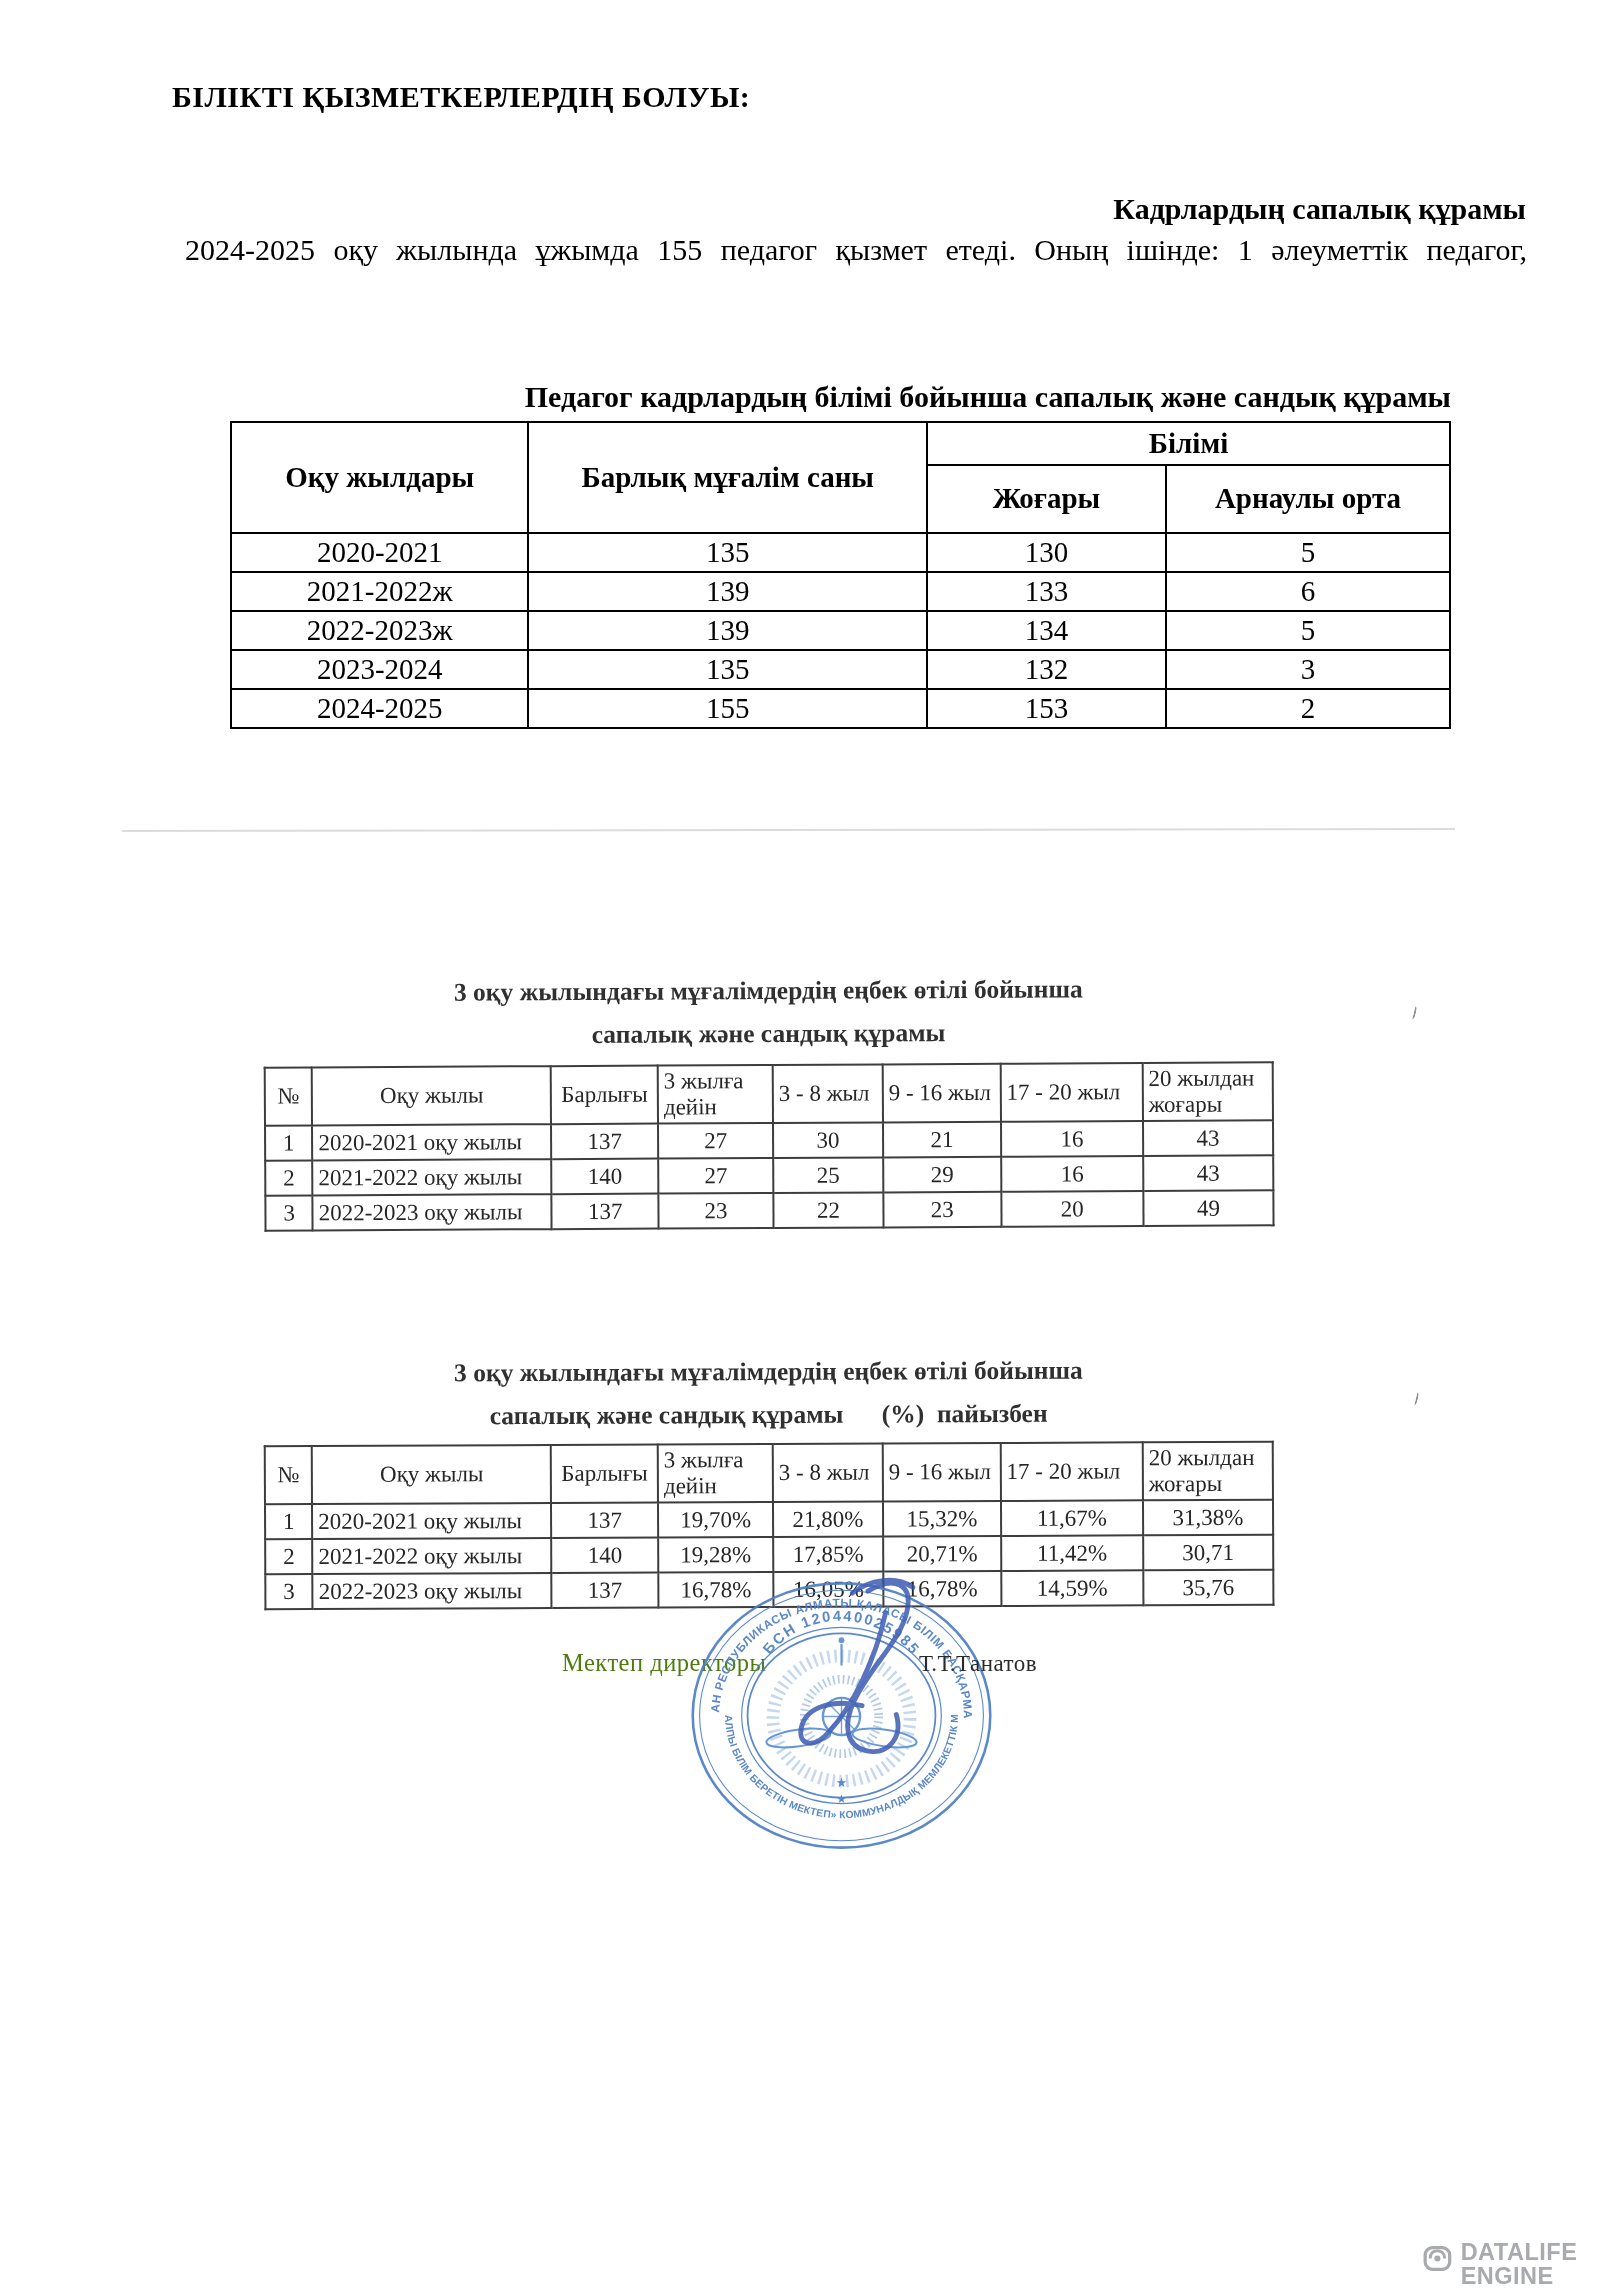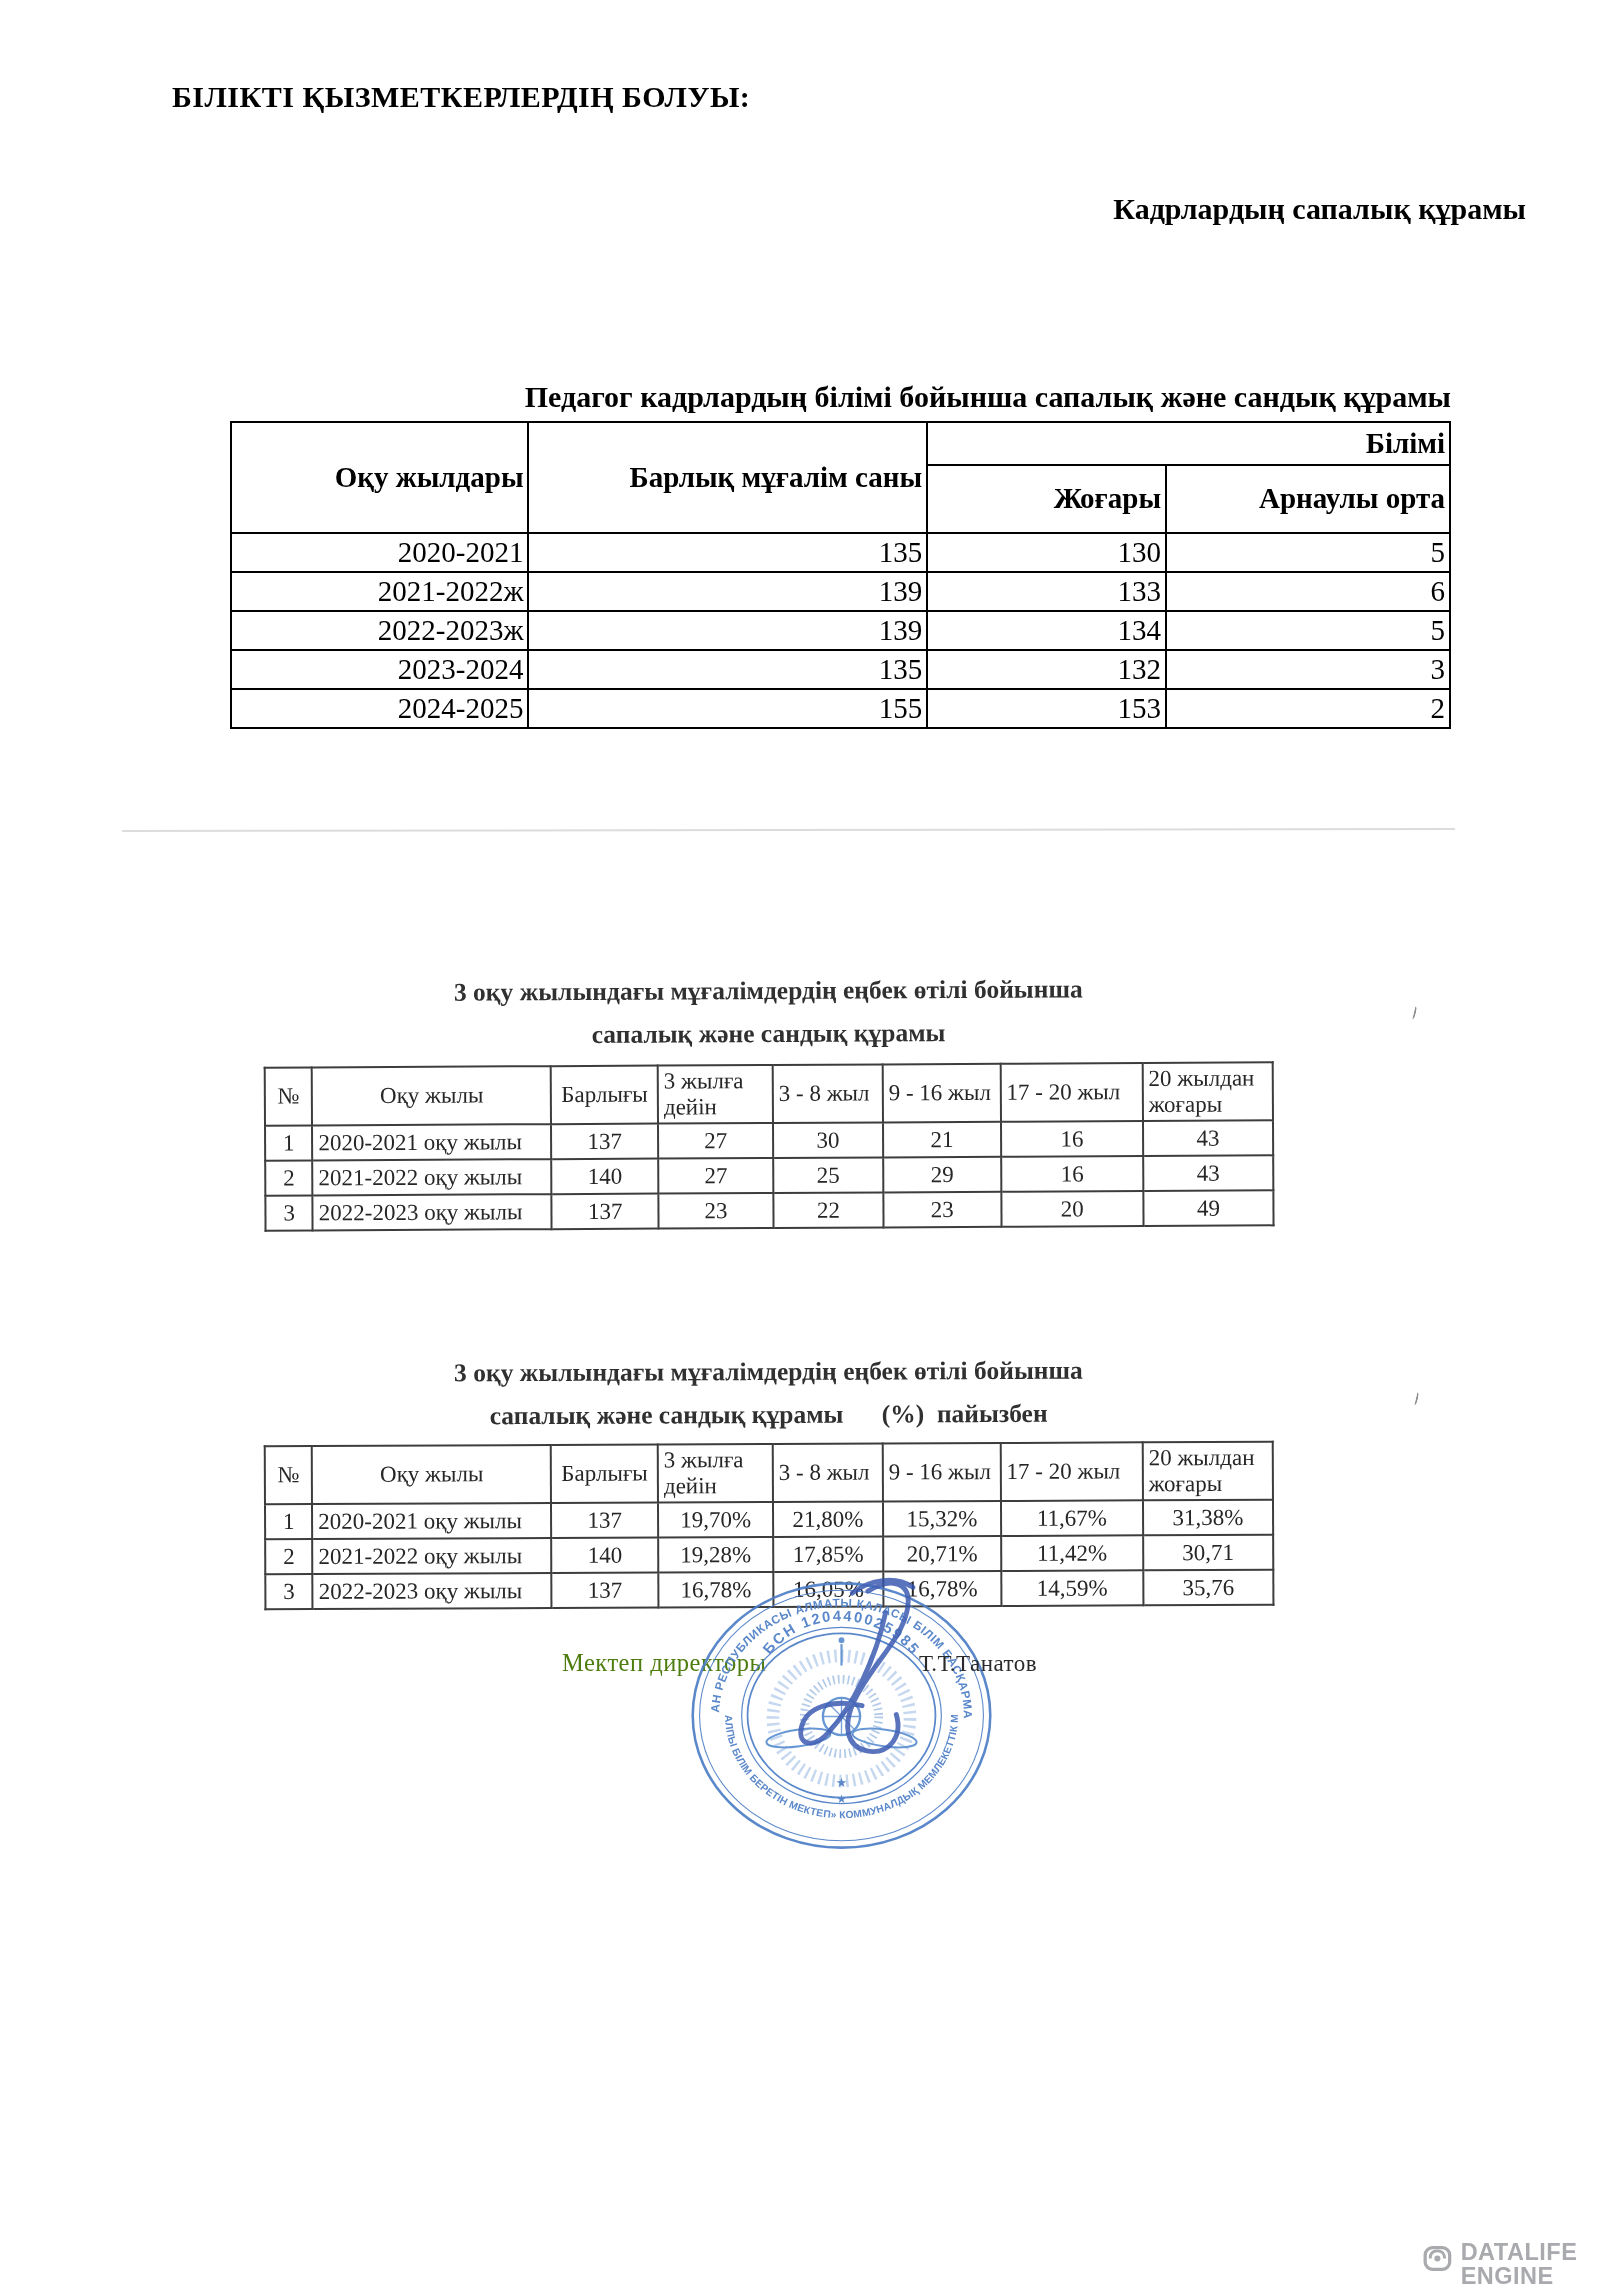--- a/index.html
+++ b/index.html
@@ -12,21 +12,21 @@
   
   .doc-title{left:172px;top:80px;font-size:30px;font-weight:bold;letter-spacing:0.5px}
   .doc-subtitle{left:134px;top:192px;width:1392px;text-align:right;font-size:30px;font-weight:bold}
   .para{left:134px;top:227px;width:1393px;font-size:30px;line-height:46px}
   .para .jline{text-align:justify;text-align-last:justify}
   .para .indent{text-indent:51px}
 
   .t1-title{left:230px;top:380px;width:1221px;text-align:right;font-size:30px;font-weight:bold}
   table{border-collapse:collapse;table-layout:fixed}
   .t1{left:230px;top:421px;width:1221px}
-  .t1 td{border:2px solid #000;text-align:right;font-size:29px;vertical-align:middle;padding:0 3.9px}
+  .t1 td{border:2px solid #000;text-align:center;font-size:29px;vertical-align:middle;padding:0 3.9px}
   .t1 .ha td{height:43px}
   .t1 td.sub{height:68px;vertical-align:top;padding-top:15.7px}
   .t1 tr.data td{height:39px;border-top-width:2.9px}
   .t1 tr.last td{border-bottom-width:2.9px}
 
   
   .scan{color:#2b2b2b}
   .sec2{left:264px;top:976px;width:1010px;transform:rotate(-.3deg)}
   .sec3{left:264px;top:1357px;width:1010px;transform:rotate(-.25deg)}
   .sec-t{width:100%;text-align:center;font-size:25.5px;font-weight:bold;color:#303030;position:absolute;left:0}
@@ -55,20 +55,21 @@
 </style>
 </head>
 <body>
 
 <div>
 
   <div class="abs doc-title">БІЛІКТІ ҚЫЗМЕТКЕРЛЕРДІҢ БОЛУЫ:</div>
   <div class="abs doc-subtitle">Кадрлардың сапалық құрамы</div>
 
   <div class="abs para">
+    <div class="jline indent">2024-2025 оқу жылында ұжымда 155 педагог қызмет етеді. Оның ішінде: 1 әлеуметтік педагог,</div>
   </div>
 
   <div class="abs t1-title">Педагог кадрлардың білімі бойынша сапалық және сандық құрамы</div>
   <table class="abs t1" style="border:2.9px solid #000">
     <colgroup>
         <col style="width:24.4%">
         <col style="width:32.7%">
         <col style="width:19.6%">
         <col style="width:23.3%">
       </colgroup>

